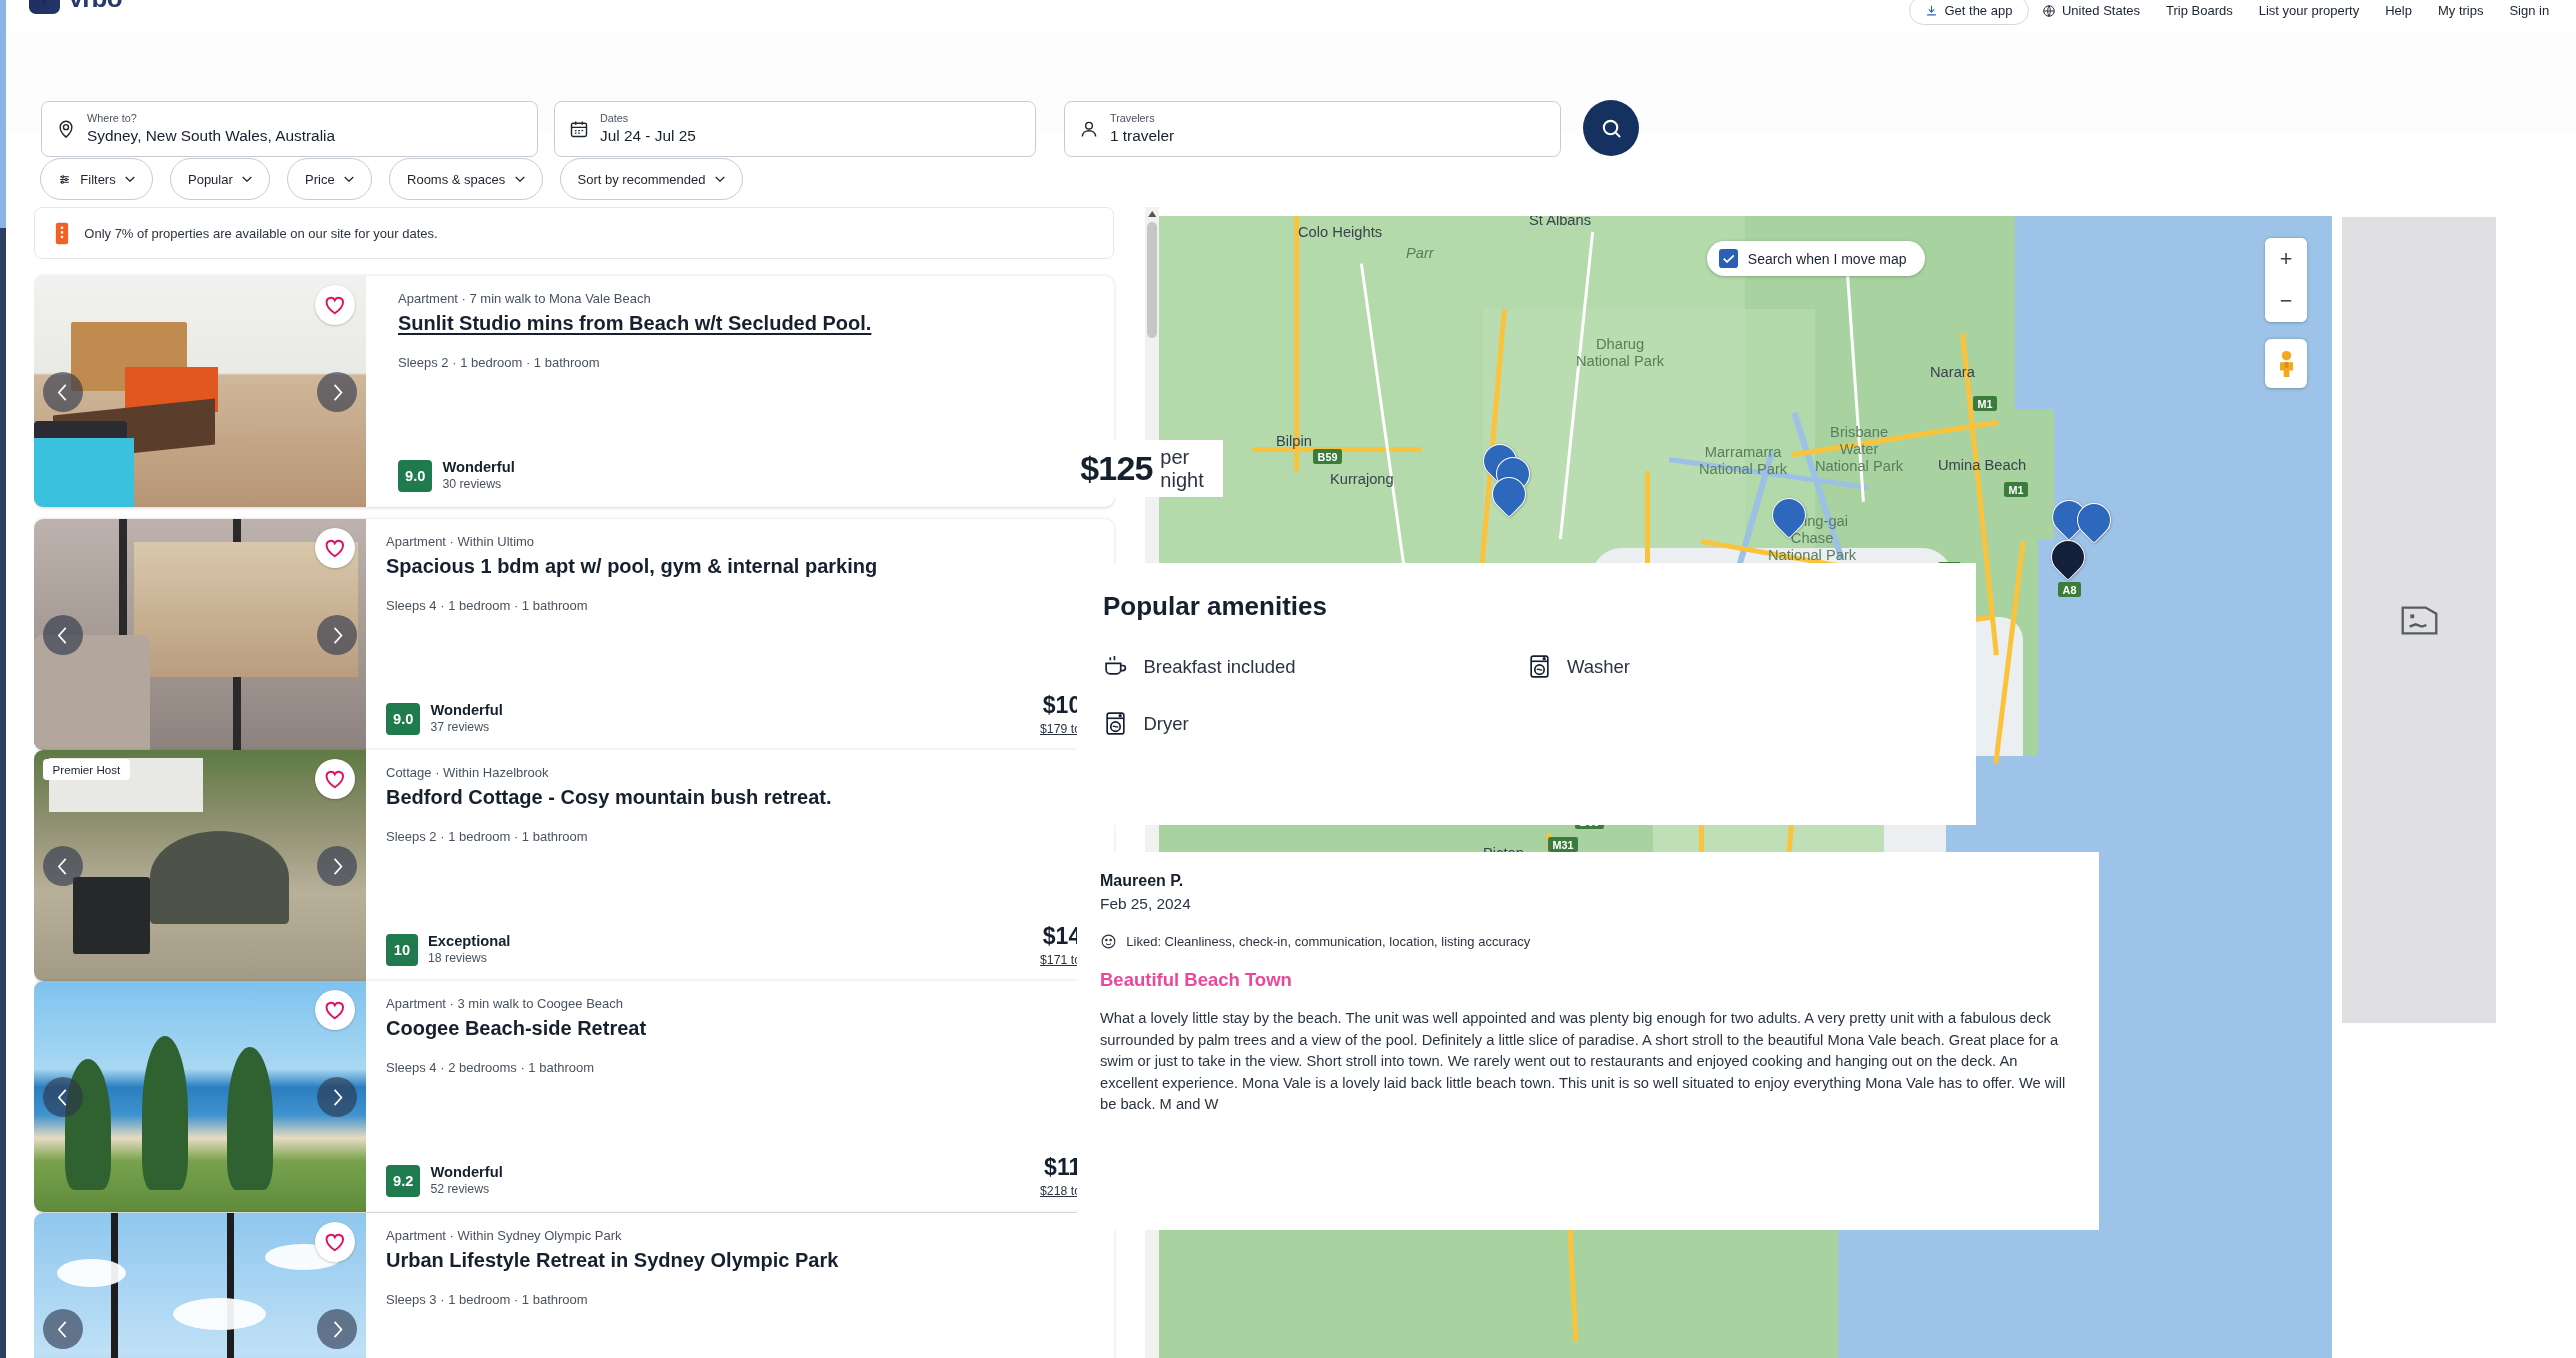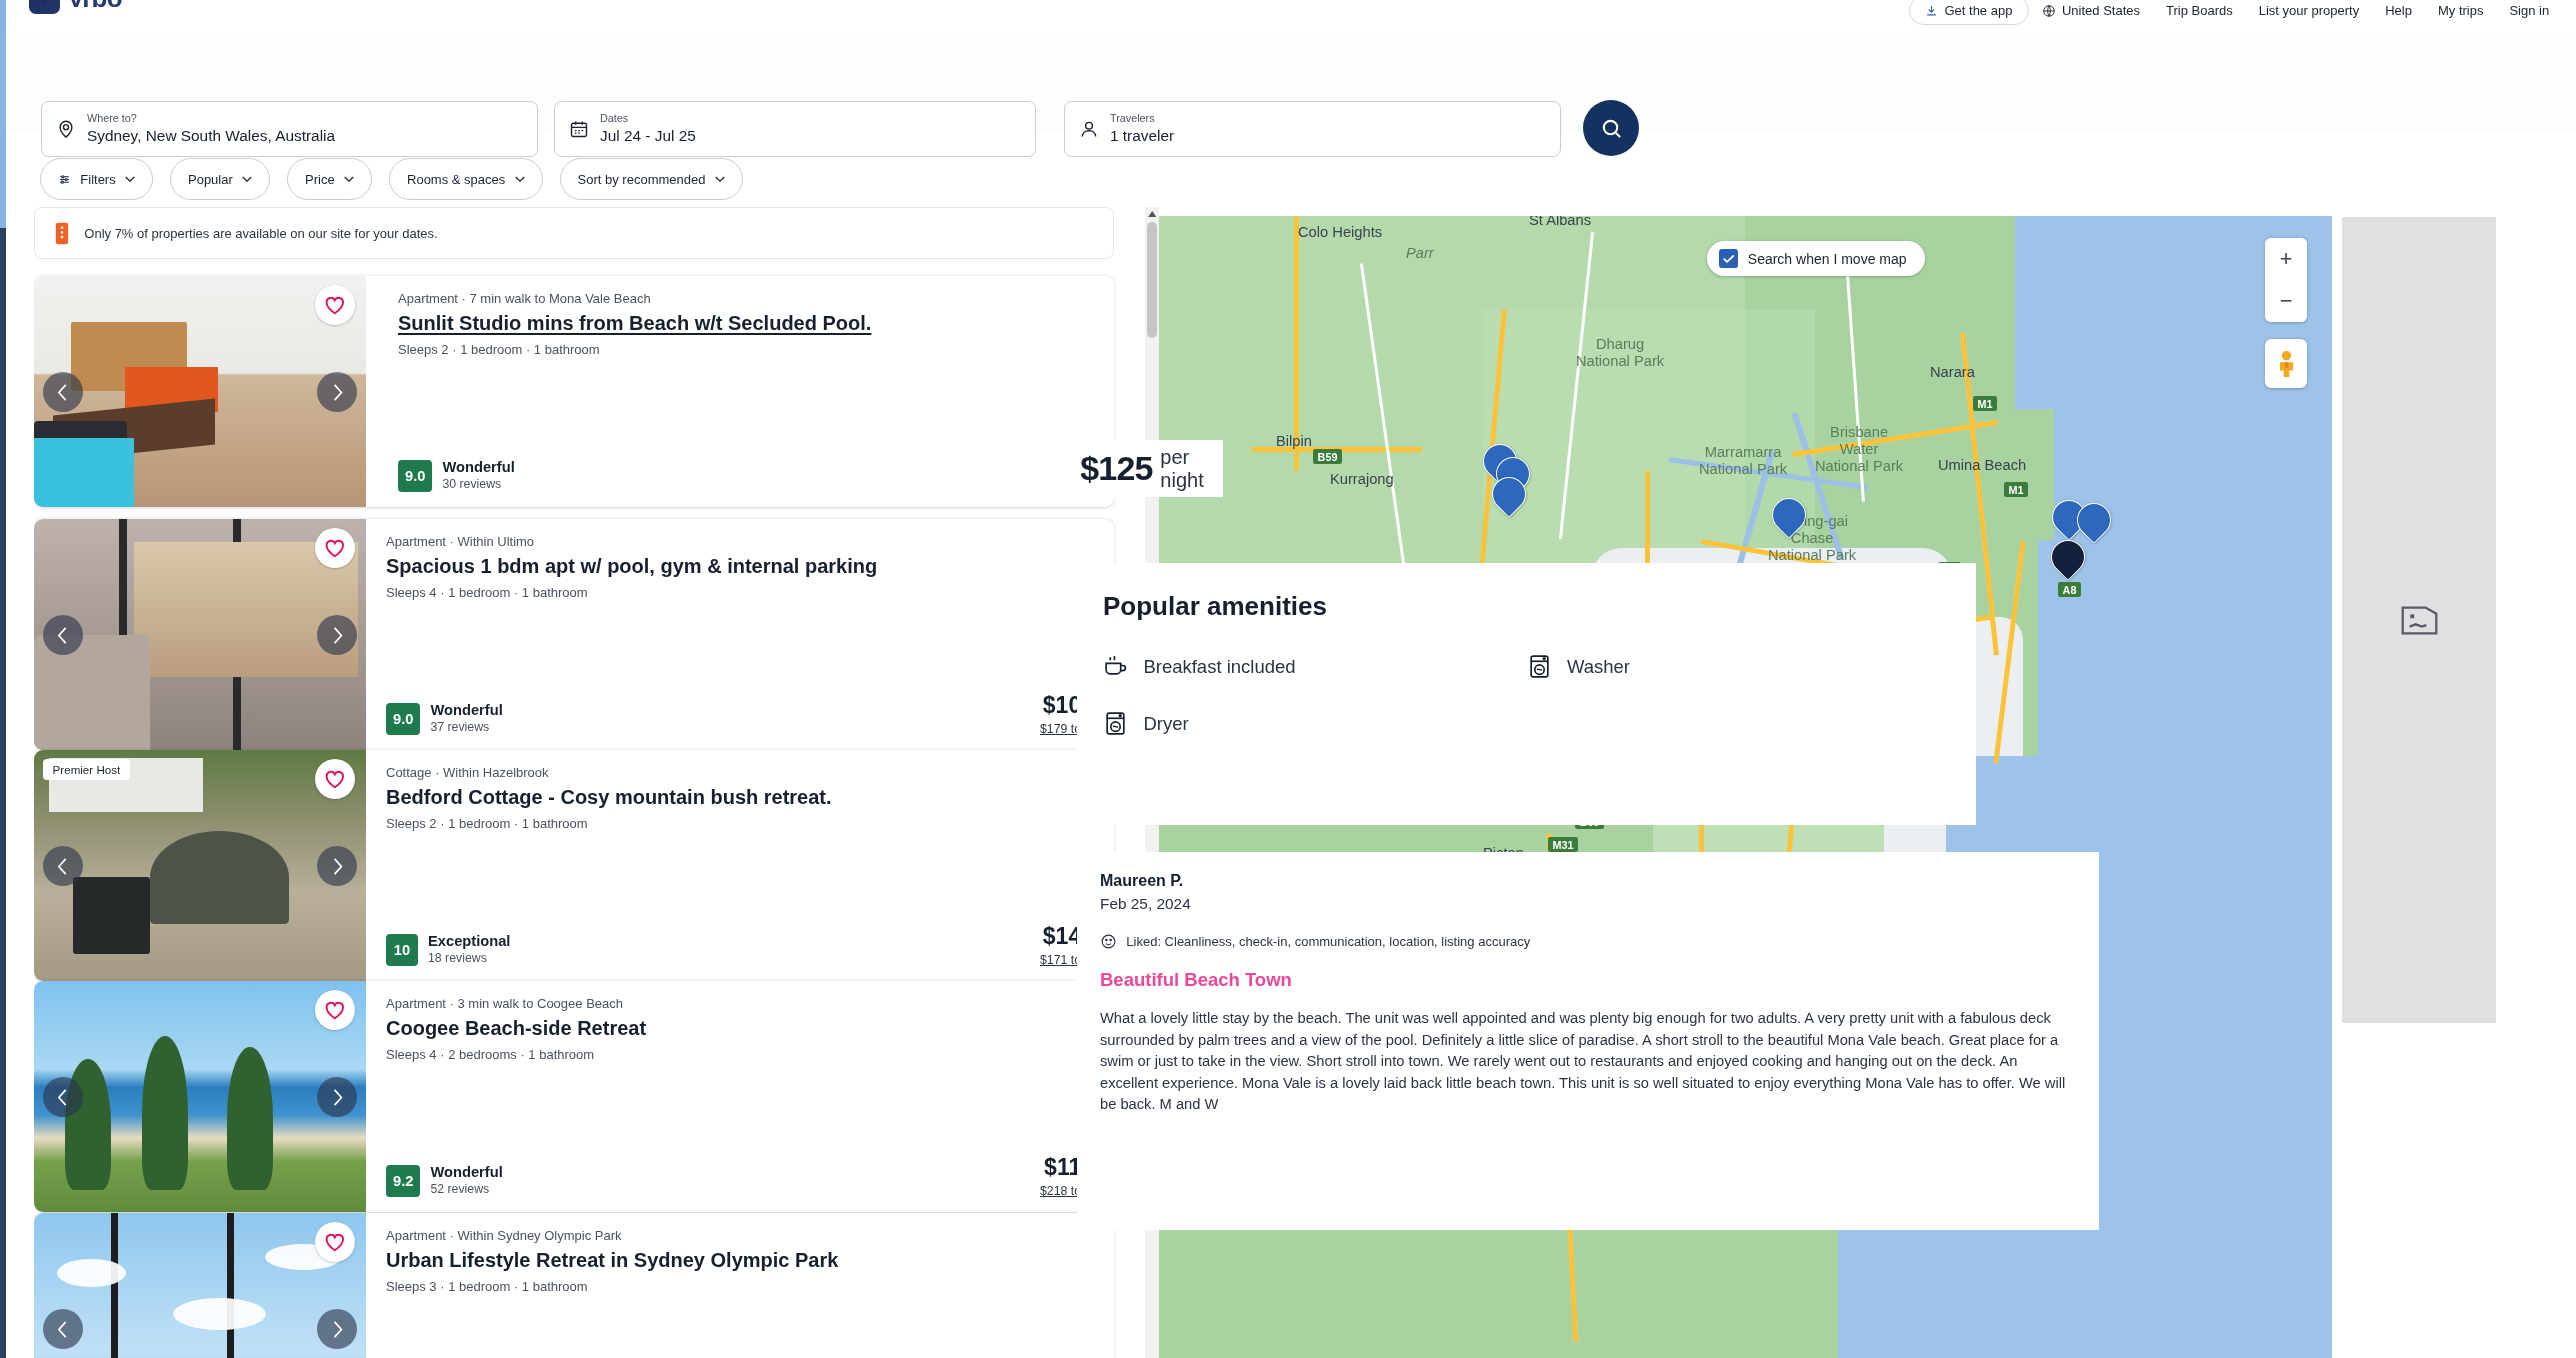--- a/index.html
+++ b/index.html
@@ -149,21 +149,21 @@
   .arrow-btn.left { left:9.3px; } .arrow-btn.right { right:9.3px; }
   .badge-premier {
     position:absolute; left:9.3px; top:9.3px; background:#fff; border-radius:3.9px;
     font-size:11.6px; color:#1b2430; padding:3.9px 9.3px;
   }
 
   .cbody { position:relative; flex:1 1 auto; padding:15.4px 20px 14px 20px; }
   .c-type { font-size:13px; color:#49525f; }
   .c-title { font-size:20px; font-weight:700; color:#16202e; margin-top:5.4px; line-height:1.18; }
   .c-title.underline { text-decoration:underline; text-underline-offset:3.1px; }
-  .c-sub { font-size:13px; color:#49525f; margin-top:7px; }
+  .c-sub { font-size:13px; color:#49525f; margin-top:20px; }
 
   .c-foot { position:absolute; left:20px; bottom:14px; display:flex; align-items:center; gap:10px; }
   .rate-box {
     background:#1f7a4d; color:#fff; border-radius:3.9px; min-width:32px; height:32px;
     display:flex; align-items:center; justify-content:center; font-size:14.7px; font-weight:700;
     padding:0 7px;
   }
   .rate-txt-w { display:flex; flex-direction:column; }
   .rate-word { font-size:14.7px; font-weight:700; color:#16202e; line-height:1.2; }
   .rate-cnt  { font-size:12.3px; color:#49525f; line-height:1.35; }

